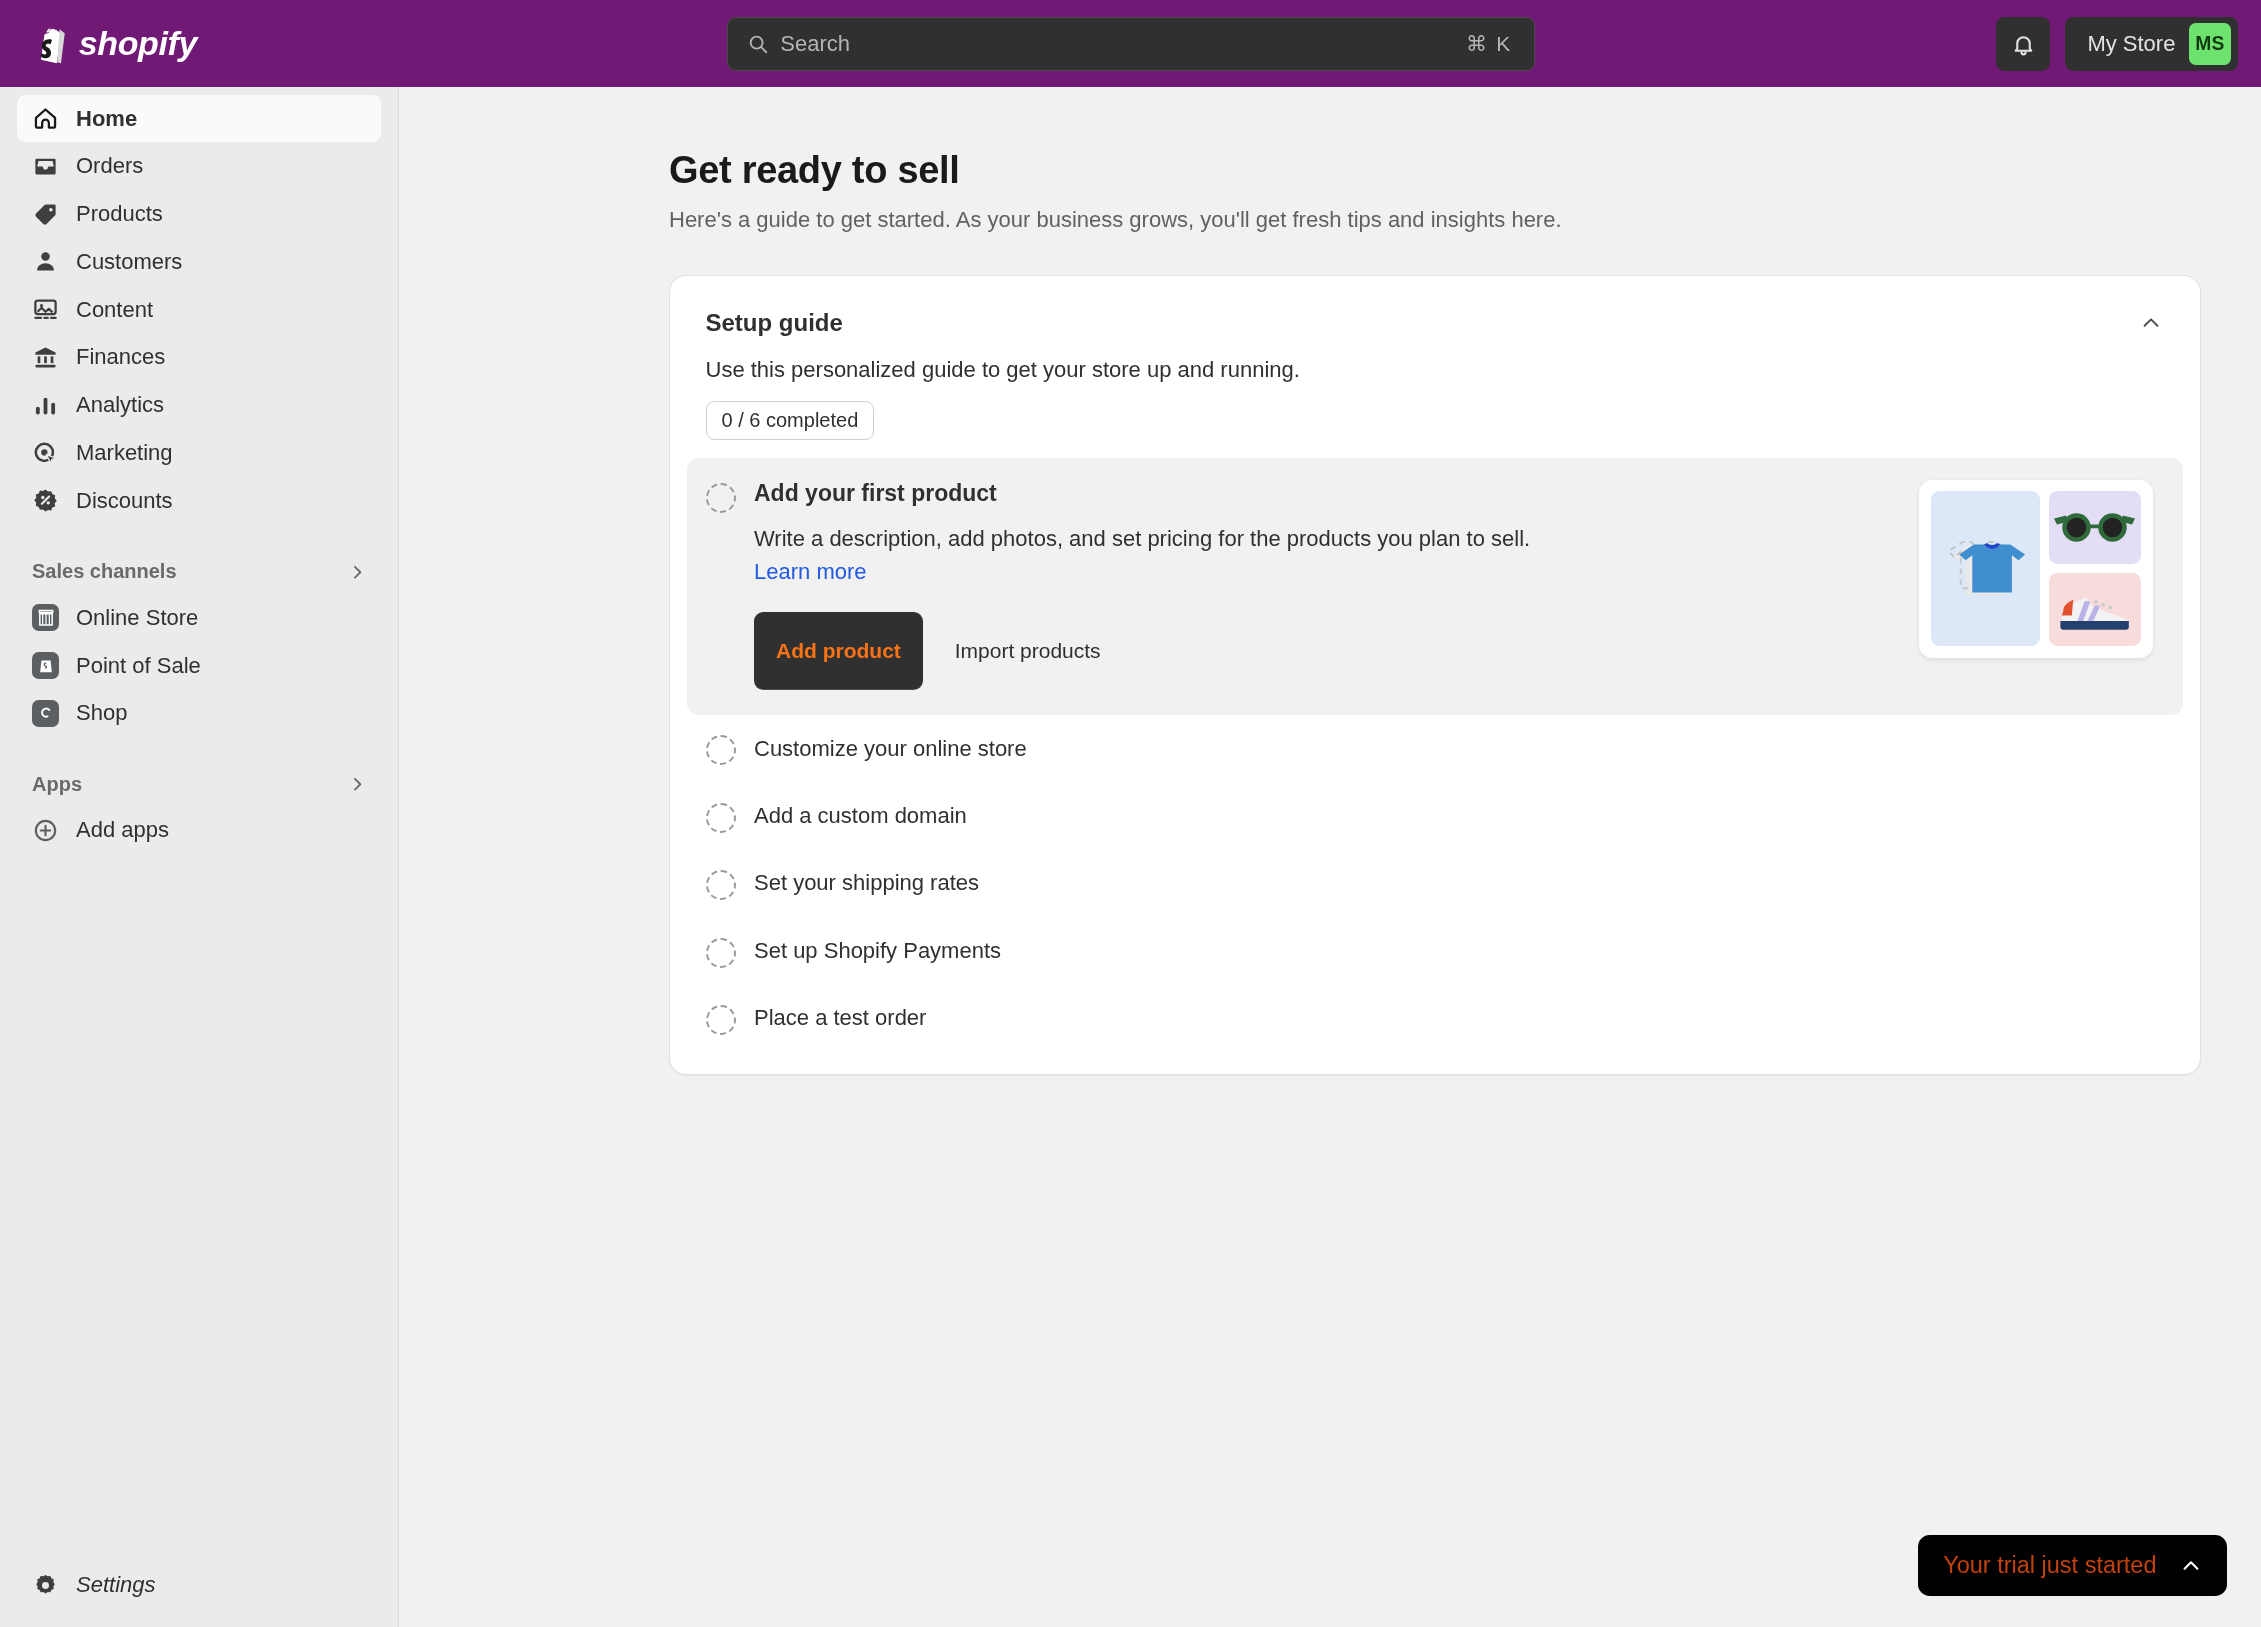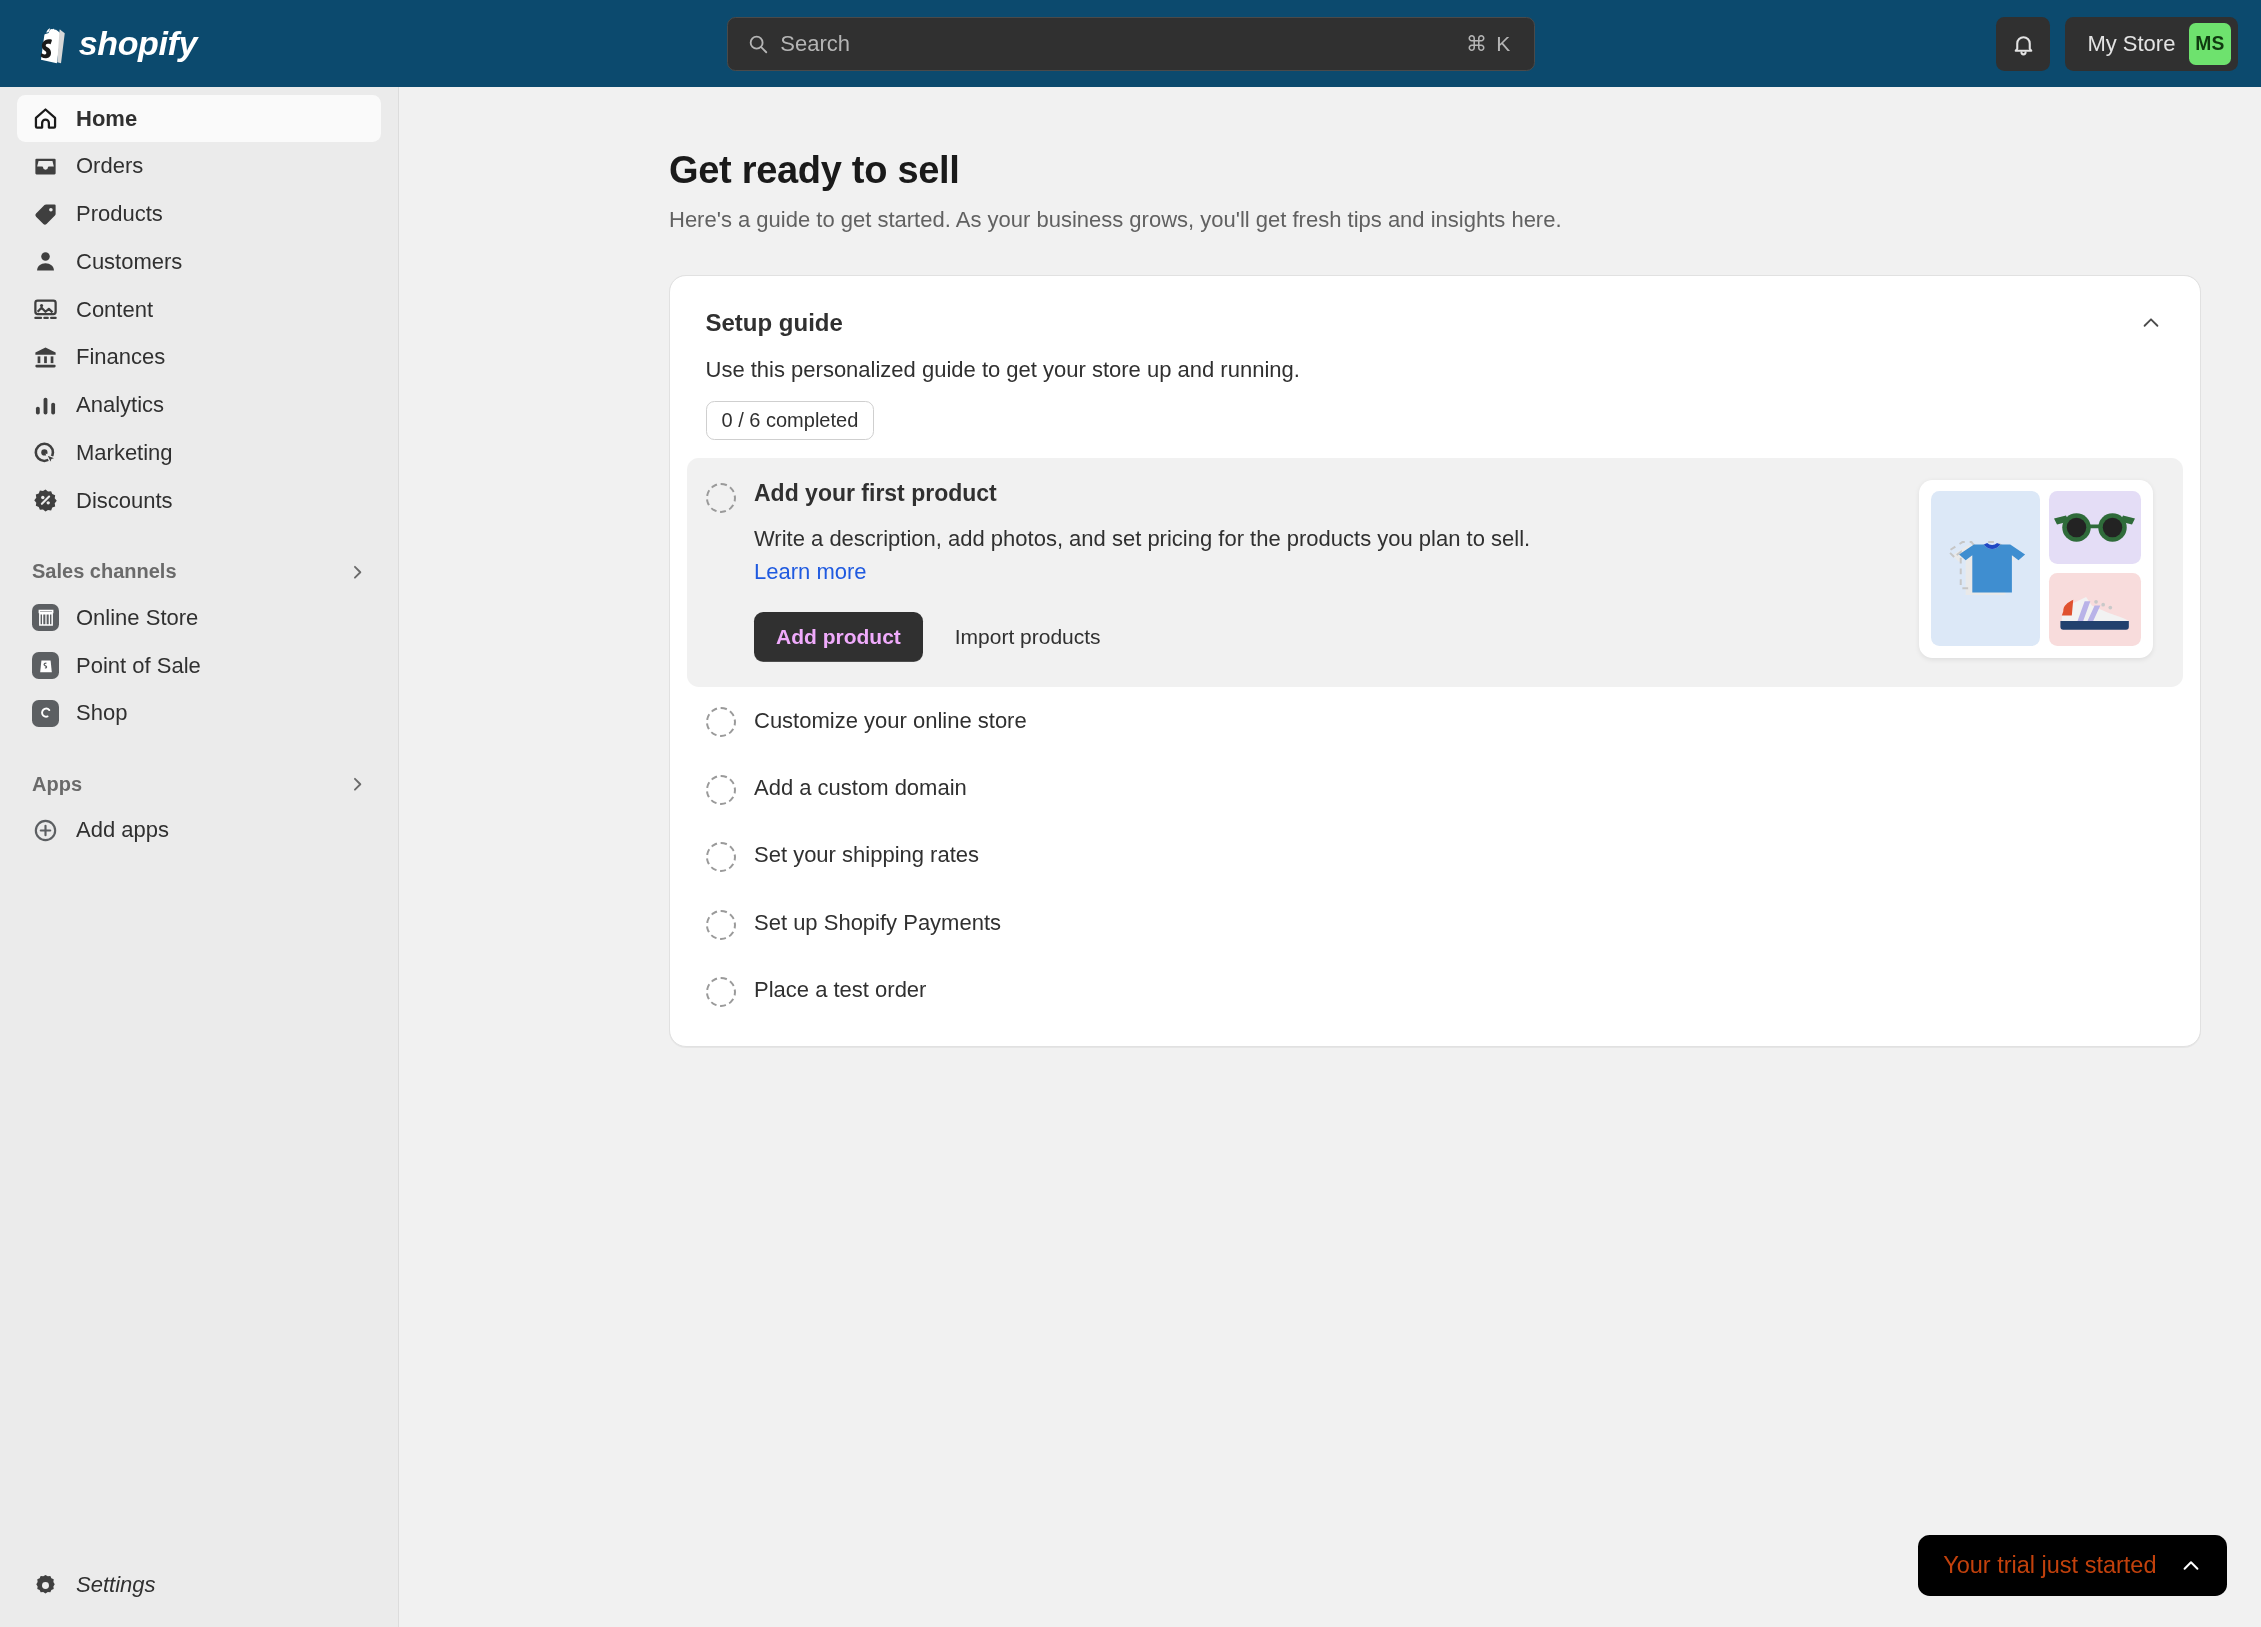--- a/index.html
+++ b/index.html
@@ -7,21 +7,21 @@
     width: 2261px; height: 1628px;
     background: #f1f1f1;
     font-family: "Liberation Sans", sans-serif;
     overflow: hidden;
   }
 
   
   .topbar {
     position: absolute; top: 0; left: 0;
     width: 2261px; height: 87px;
-    background: #0c4a6e;
+    background: #701a75;
     display: flex; align-items: center;
   }
   .logo { position: absolute; left: 30px; display: flex; align-items: center; gap: 11.8px; }
   .logo-mark { width: 37px; height: 40px; display: block; }
   .logo-word {
     color: #ffffff; font-size: 34px; font-weight: bold;
     font-style: italic; letter-spacing: -0.4px;
   }
 
   .search-wrap {
@@ -145,23 +145,23 @@
   }
   .task-body { margin-left: 18.5px; flex: 1; max-width: 840px; }
   .task-title-strong { font-size: 23px; font-weight: bold; color: #303030; }
   .task-desc {
     font-size: 22px; color: #303030; line-height: 1.52;
     margin-top: 15px; max-width: 806px;
   }
   .link { color: #1f5ae0; }
   .btn-row { display: flex; align-items: center; gap: 18.5px; margin-top: 23.5px; }
   .btn-primary {
-    background: #303030; color: #f0abfc;
+    background: #303030; color: #f97316;
     font-size: 21px; font-weight: bold;
-    border-radius: 9.2px; padding: 13px 22px;
+    border-radius: 9.2px; padding: 27px 22px;
     border: none; box-shadow: 0 -0.8px 0 rgba(255,255,255,.2) inset;
   }
   .btn-plain {
     background: transparent; color: #303030;
     font-size: 21px; border: none; padding: 11.8px 13.4px;
   }
 
   .illus {
     position: absolute; right: 30px; top: 22px;
     width: 234px; height: 178px;

